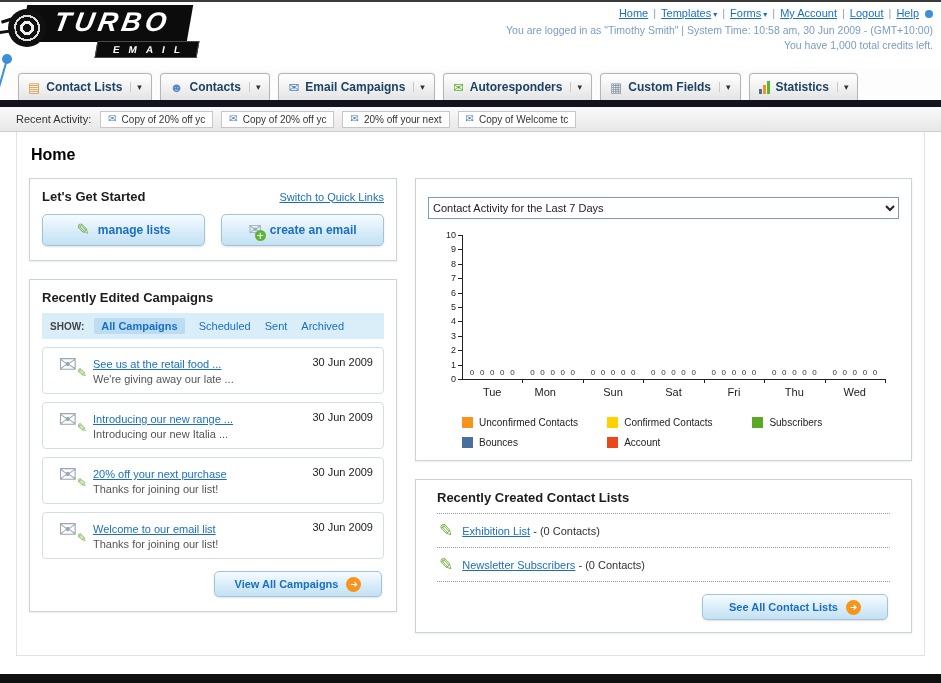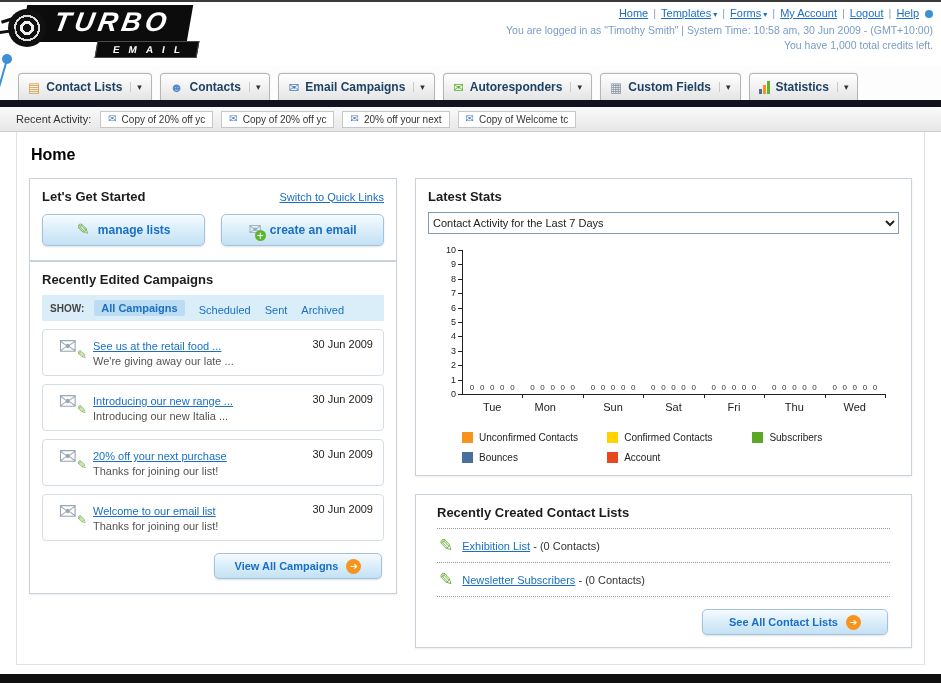--- a/index.html
+++ b/index.html
@@ -44,32 +44,32 @@
   
   .content { margin: 0 16px; border: 1px solid #e2e2e2; border-top: none; padding: 8px 12px 16px; min-height: 524px; background: #fff; }
   h1 { font-size: 16px; color: #000; margin: 6px 0 14px 2px; }
   .columns { display: flex; gap: 18px; align-items: flex-start; }
   .col-left { flex: 0 0 368px; }
   .col-right { flex: 1; min-width: 0; }
   .panel { border: 1px solid #c9d3dc; background: #fff; box-shadow: 0 1px 2px rgba(0,0,0,0.07); }
   .panel-title { font-size: 13px; font-weight: bold; color: #1c1c1c; }
 
   
-  .get-started { padding: 10px 12px 14px; }
+  .get-started { padding: 10px 12px 14px; margin-bottom: 18px; }
   .panel-head { display: flex; justify-content: space-between; align-items: center; }
   .small-link { font-size: 11px; color: #1a6fc4; }
   .gs-buttons { display: flex; gap: 16px; margin-top: 10px; }
   .btn-blue { flex: 1; height: 32px; border: 1px solid #a0c4de; border-radius: 5px; background: linear-gradient(#f6fbff, #d8ecf9 55%, #c3e1f3); color: #1a6fc4; font-weight: bold; font-size: 12px; display: flex; align-items: center; justify-content: center; gap: 8px; box-shadow: 0 1px 2px rgba(0,0,0,0.12); }
   .btn-blue .glyph { font-size: 16px; }
 
   
   .campaigns { padding: 10px 12px 14px; }
   .filter-bar { margin-top: 8px; background: #daeefa; padding: 5px 8px; display: flex; align-items: center; gap: 10px; }
   .show-label { font-size: 10px; font-weight: bold; color: #444; }
-  .filters { display: inline-flex; gap: 14px; align-items: flex-end; }
+  .filters { display: inline-flex; gap: 14px; align-items: center; }
   .filter { font-size: 11px; color: #1a6fc4; text-decoration: none; }
   .filter.selected { background: #bcdcf2; padding: 2px 7px; border-radius: 2px; font-weight: bold; }
   .campaign-row { position: relative; border: 1px solid #d3dee7; border-radius: 4px; margin-top: 8px; padding: 6px 8px 8px 10px; display: flex; gap: 10px; align-items: flex-start; }
   .campaign-icon { width: 30px; justify-content: flex-start; }
   .campaign-row .glyph { font-size: 22px; }
   .campaign-row .overlay { font-size: 13px; right: 0; bottom: -4px; }
   .campaign-title { display: inline-block; font-size: 11px; color: #1a6fc4; margin-bottom: 3px; }
   .campaign-sub { font-size: 11px; color: #555; }
   .campaign-date { position: absolute; right: 10px; top: 8px; font-size: 11px; color: #222; }
   .btn-arrow { flex: none; margin: 12px 2px 0 auto; height: 26px; font-size: 11px; padding: 0 10px; display: flex; width: auto; min-width: 168px; }
@@ -283,21 +283,20 @@
             <span>View All Campaigns</span>
             <span class="icon icon-circle" style="background: rgb(247, 148, 29);">
                 <b class="glyph" style="color:#ffffff">➔</b>
               </span>
           </button>
         </section>
       </div>
 
       <div class="col-right">
         <section class="panel stats">
-          <div class="panel-title">Latest Stats</div>
           <select class="stats-select">
             <option>Contact Activity for the Last 7 Days</option>
           </select>
           <div class="chart">
               <span class="axis" style="left:34px;top:6px;width:1px;height:144px"></span>
               <span class="axis" style="left:34px;top:150px;width:423px;height:1px"></span>
               <span class="ytick" style="left:30px;top:150px"></span>
               <span class="ylabel" style="left:2px;top:145px">0</span>
               <span class="ytick" style="left:30px;top:135.6px"></span>
               <span class="ylabel" style="left:2px;top:130.6px">1</span>

